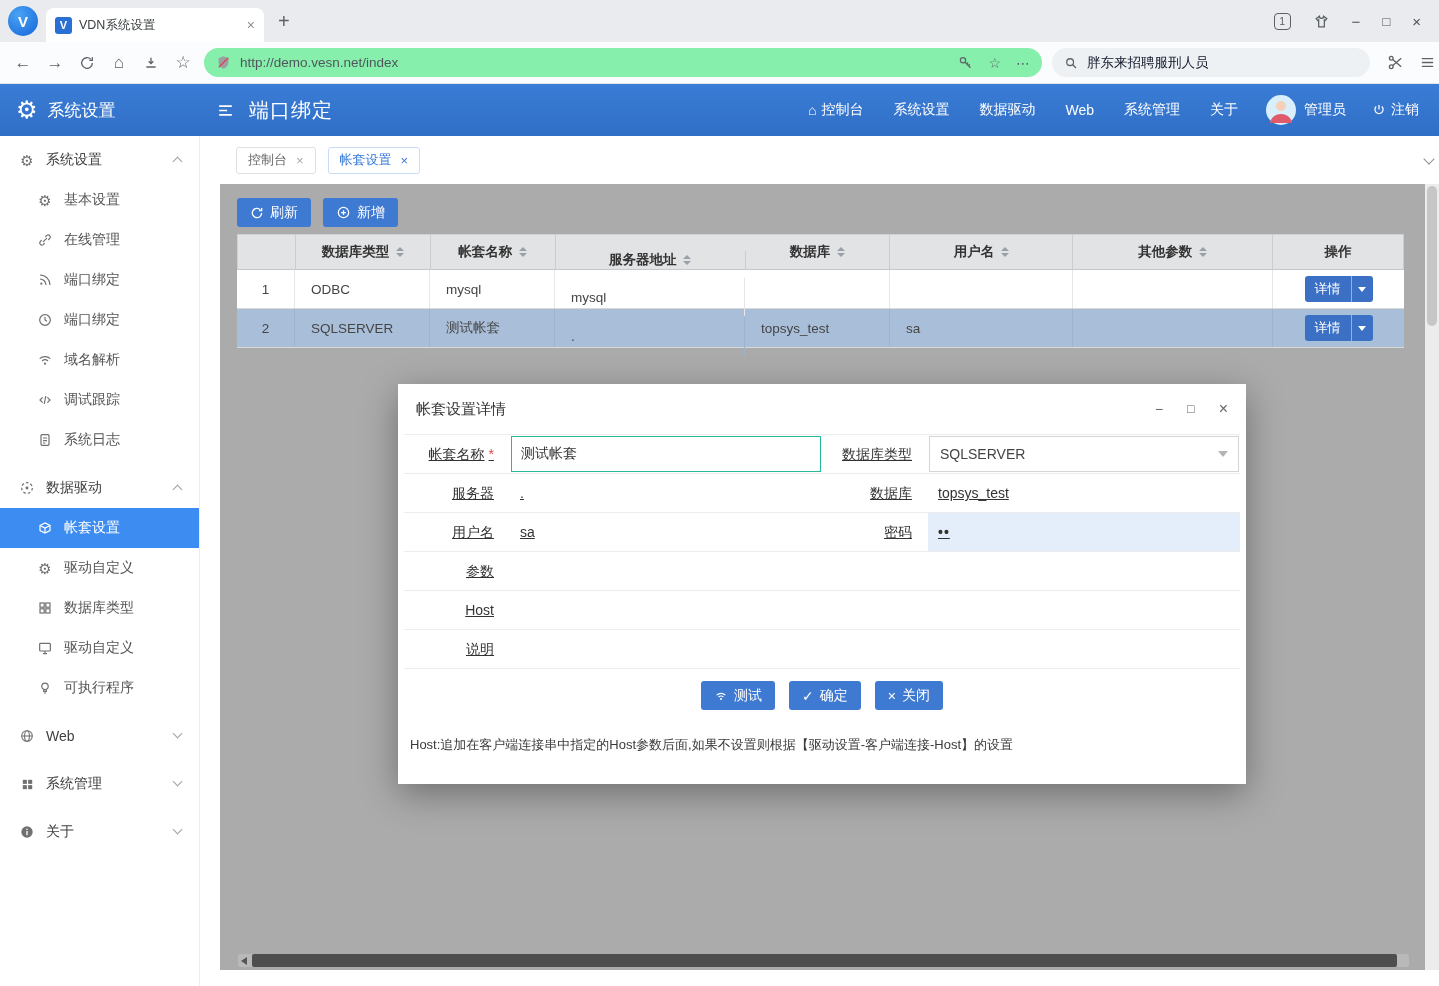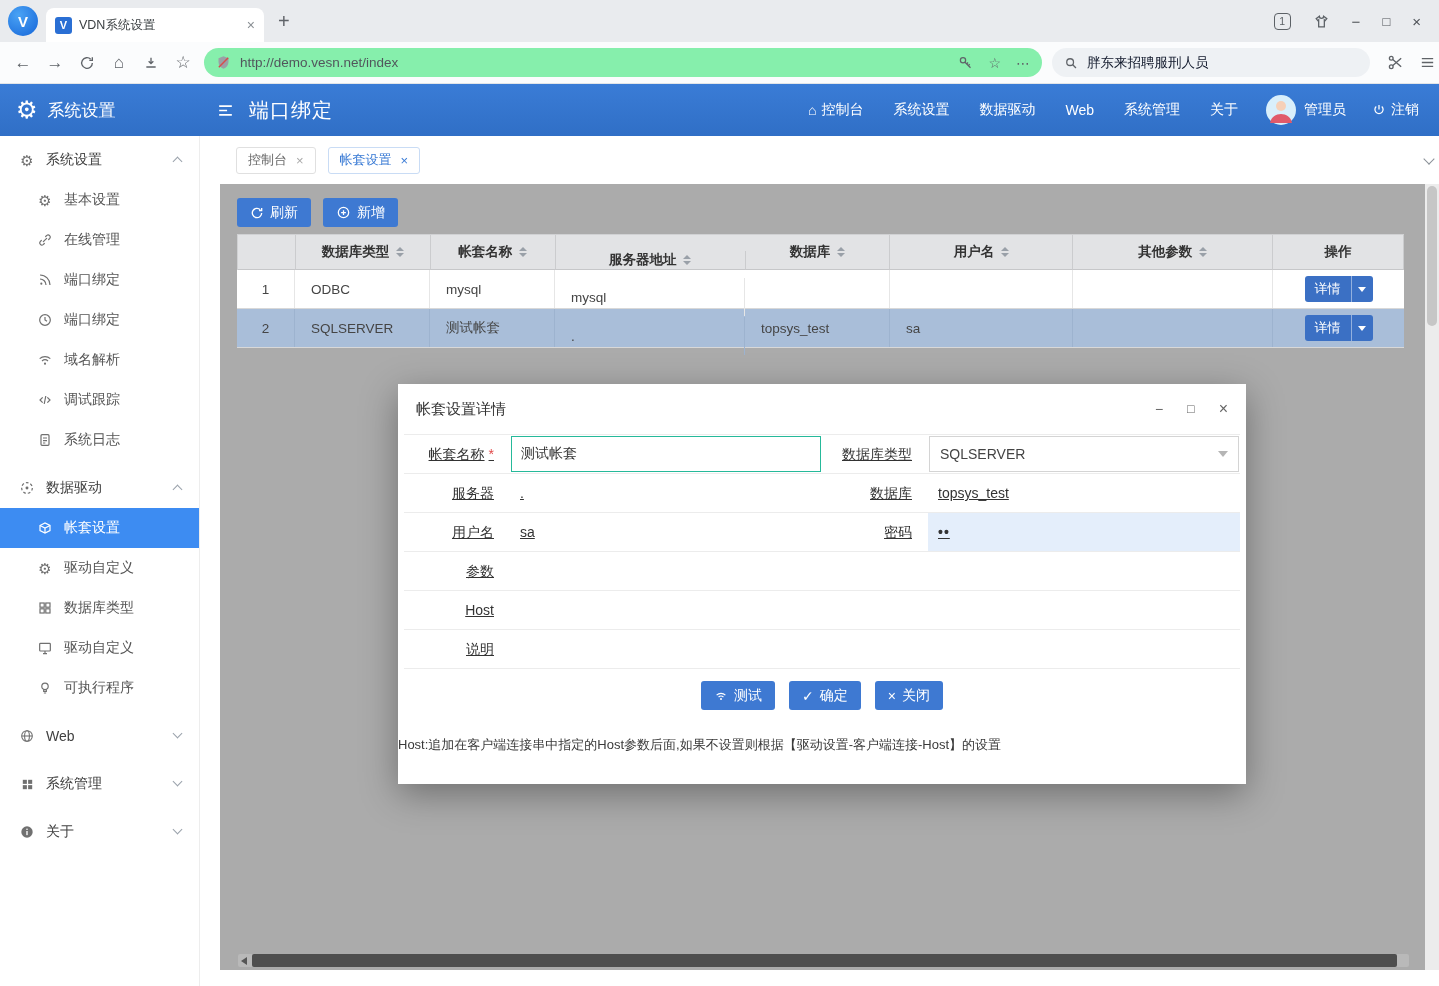--- a/index.html
+++ b/index.html
@@ -104,21 +104,21 @@
   .f-row.full { grid-template-columns:106px 730px; }
   .f-label { text-align:right; padding-right:16px; line-height:38px; font-size:14px; color:#333; white-space:nowrap; }
   .req { color:#e04848; margin-left:4px; }
   .f-value { position:relative; font-size:14px; color:#333; }
   .f-value.text { line-height:38px; padding-left:10px; }
   .f-input { position:absolute; top:1px; left:1px; right:1px; bottom:1px; width:calc(100% - 2px); border:1px solid #26b99a; padding:0 9px; font-size:14px; font-family:inherit; color:#333; outline:none; background:#fff; }
   .f-select { position:absolute; top:1px; left:1px; right:1px; bottom:1px; border:1px solid #d4d4d4; display:flex; align-items:center; padding:0 10px; color:#444; cursor:pointer; background:#fff; }
   .sel-caret { margin-left:auto; width:0; height:0; border-left:5px solid transparent; border-right:5px solid transparent; border-top:6px solid #b5b5b5; }
   .f-value.pwd { background:#e4eefb; font-weight:bold; letter-spacing:1px; }
   .m-buttons { display:flex; justify-content:center; gap:14px; margin-top:12px; }
-  .m-note { margin:26px 0 0 0; font-size:13px; color:#3a3a3a; }
+  .m-note { margin:26px 0 0 12px; font-size:13px; color:#3a3a3a; }
 </style>
 </head>
 <body>
 
 <div class="tabstrip">
   <div class="browser-logo">
       <span>V</span>
     </div>
   <div class="btab">
     <span class="favicon">V</span>

